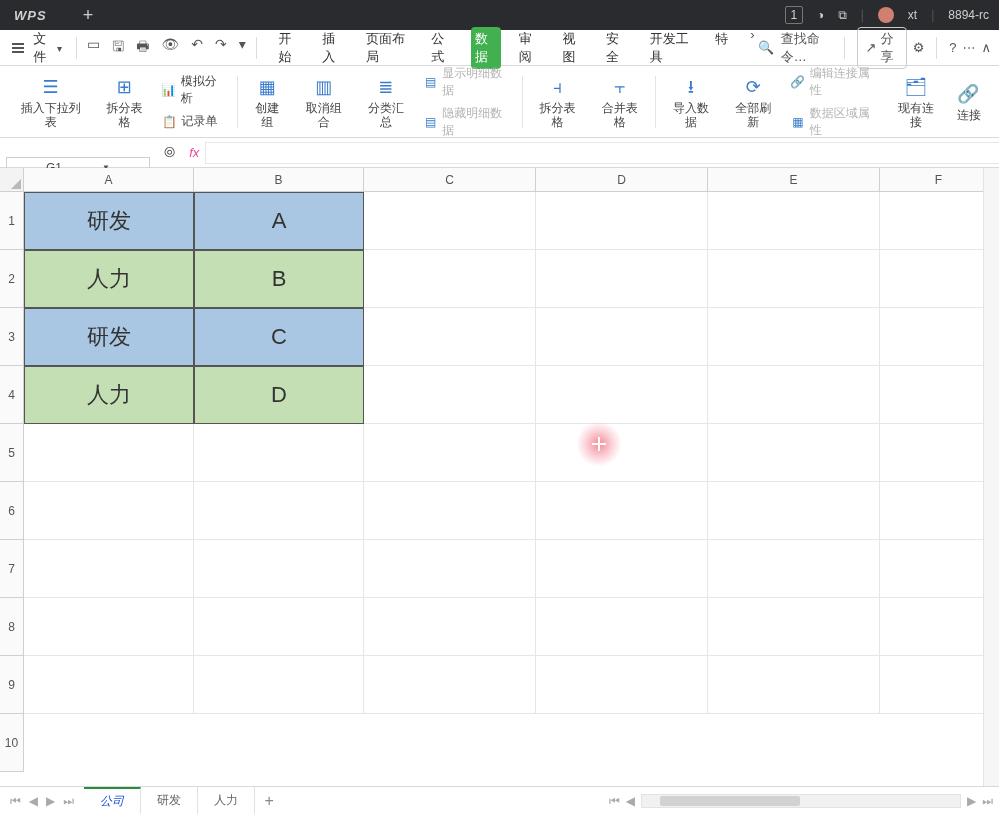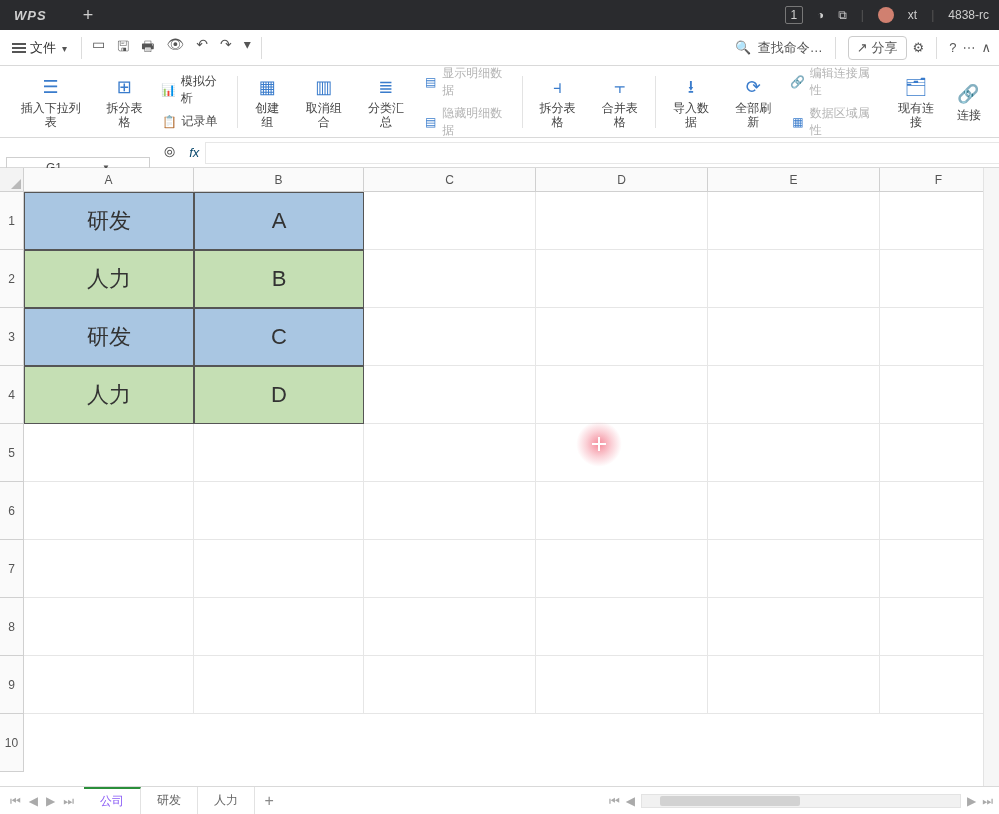--- a/index.html
+++ b/index.html
@@ -42,21 +42,21 @@
     .rib-stack .it { display:flex; align-items:center; gap:4px;}
     .rib-stack .ico { width:16px;height:16px;display:flex;align-items:center;justify-content:center;color:#3a7ccc; }
     .rib-disabled { color:#b4b4b4; }
     .rib-sep { width:1px; height:52px; background:#e3e3e3; margin:0 4px; }
 
     
     .formula-row { height:30px; border-bottom:1px solid #d9d9d9; display:flex; align-items:center; }
     .namebox { width:144px; height:22px; border:1px solid #cfcfcf; margin-left:6px; display:flex; align-items:center; justify-content:center; padding:0 6px; font-size:12px; color:#444; gap:40px;margin-top:30px;}
     .namebox .drop { font-size:8px; color:#555; }
     .zoom-lens { margin:0 14px; font-size:14px; color:#555;}
-    .fx { font-style:italic; color:#0c4a6e; font-size:13px; margin-right:6px;}
+    .fx { font-style:italic; color:#ec4899; font-size:13px; margin-right:6px;}
     .formula-input { flex:1; height:22px; border:1px solid #e7e7e7; border-right:none; }
 
     
     .sheet-area { position:relative; height:618px; }
     .corner { position:absolute; left:0; top:0; width:24px; height:24px; background:#f3f3f3; border-right:1px solid #d0d0d0; border-bottom:1px solid #d0d0d0; }
     .corner::after { content:""; position:absolute; right:2px; bottom:2px; width:0;height:0; border-left:10px solid transparent; border-bottom:10px solid #b9b9b9; }
     .col-headers { position:absolute; left:24px; top:0; right:0; height:24px; display:flex; }
     .col-h { border-right:1px solid #d0d0d0; border-bottom:1px solid #d0d0d0; background:#fafafa; display:flex; align-items:center; justify-content:center; font-size:12px; color:#555;}
     .row-headers { position:absolute; left:0; top:24px; width:24px; }
     .row-h { border-right:1px solid #d0d0d0; border-bottom:1px solid #d0d0d0; background:#fafafa; display:flex; align-items:center; justify-content:center; font-size:12px; color:#555;}
@@ -71,42 +71,42 @@
     .cursor-marker .plus { position:relative; width:14px;height:14px;}
     .cursor-marker .plus::before,.cursor-marker .plus::after{content:"";position:absolute;background:#fff;}
     .cursor-marker .plus::before{left:6px;top:0;width:2px;height:14px;}
     .cursor-marker .plus::after{top:6px;left:0;height:2px;width:14px;}
 
     
     .footer { position:absolute; left:0; right:0; bottom:0; height:28px; display:flex; align-items:center; border-top:1px solid #d9d9d9; font-size:12px;}
     .nav-arrows { display:flex; gap:8px; padding:0 10px; color:#aaa; }
     .sheet-tabs { display:flex; align-items:stretch; height:28px;}
     .sheet-tab { padding:0 16px; display:flex; align-items:center; border-right:1px solid #e2e2e2; color:#666; cursor:pointer; }
-    .sheet-tab.active { color:#8b5cf6; border-top:2px solid #2a8f3a; background:#fff;}
+    .sheet-tab.active { color:#1d4ed8; border-top:2px solid #2a8f3a; background:#fff;font-style:italic;}
     .sheet-add { width:28px; display:flex; align-items:center; justify-content:center; color:#888; font-size:16px;}
     .h-scroll { margin-left:auto; display:flex; align-items:center; gap:6px; padding-right:6px; color:#aaa;}
     .h-scroll .track { width:320px; height:14px; background:#f1f1f1; position:relative; border:1px solid #e3e3e3;}
     .h-scroll .thumb { position:absolute; left:18px; top:1px; bottom:1px; width:140px; background:#d2d2d2; border-radius:2px;}
     .v-scroll { position:absolute; right:0; top:0; bottom:0; width:16px; background:#f6f6f6; border-left:1px solid #e3e3e3;}
   </style>
 </head>
 <body>
 
 <div class="titlebar">
   <div class="wps-logo">WPS</div>
   <div class="add-tab">+</div>
   <div class="title-right">
     <span class="badge">1</span>
     <span>◑</span>
     <span>⧉</span>
     <span style="color:#555">|</span>
     <span class="avatar"></span>
     <span>xt</span>
     <span style="color:#555">|</span>
-    <span>4838-rc</span>
+    <span>8894-rc</span>
   </div>
 </div>
 
 <div class="menu-row">
   <div class="menu-file">
     <span class="burger">
         <span></span>
         <span></span>
         <span></span>
       </span>
@@ -117,20 +117,33 @@
   <div class="quick-icons">
     <span>▭</span>
     <span>🖫</span>
     <span>🖶</span>
     <span>👁</span>
     <span>↶</span>
     <span>↷</span>
     <span>▾</span>
   </div>
   <div class="vline"></div>
+  <div class="ribbon-tabs">
+    <div class="ribbon-tab">开始</div>
+    <div class="ribbon-tab">插入</div>
+    <div class="ribbon-tab">页面布局</div>
+    <div class="ribbon-tab">公式</div>
+    <div class="ribbon-tab active">数据</div>
+    <div class="ribbon-tab">审阅</div>
+    <div class="ribbon-tab">视图</div>
+    <div class="ribbon-tab">安全</div>
+    <div class="ribbon-tab">开发工具</div>
+    <div class="ribbon-tab">特</div>
+    <span class="ribbon-more">›</span>
+  </div>
   <div class="search-cmd">
     <span>🔍</span>
     <span>查找命令…</span>
     <div class="vline"></div>
     <div class="share-btn">
       <span>↗</span>
       <span>分享</span>
     </div>
     <span>⚙</span>
     <div class="vline"></div>

